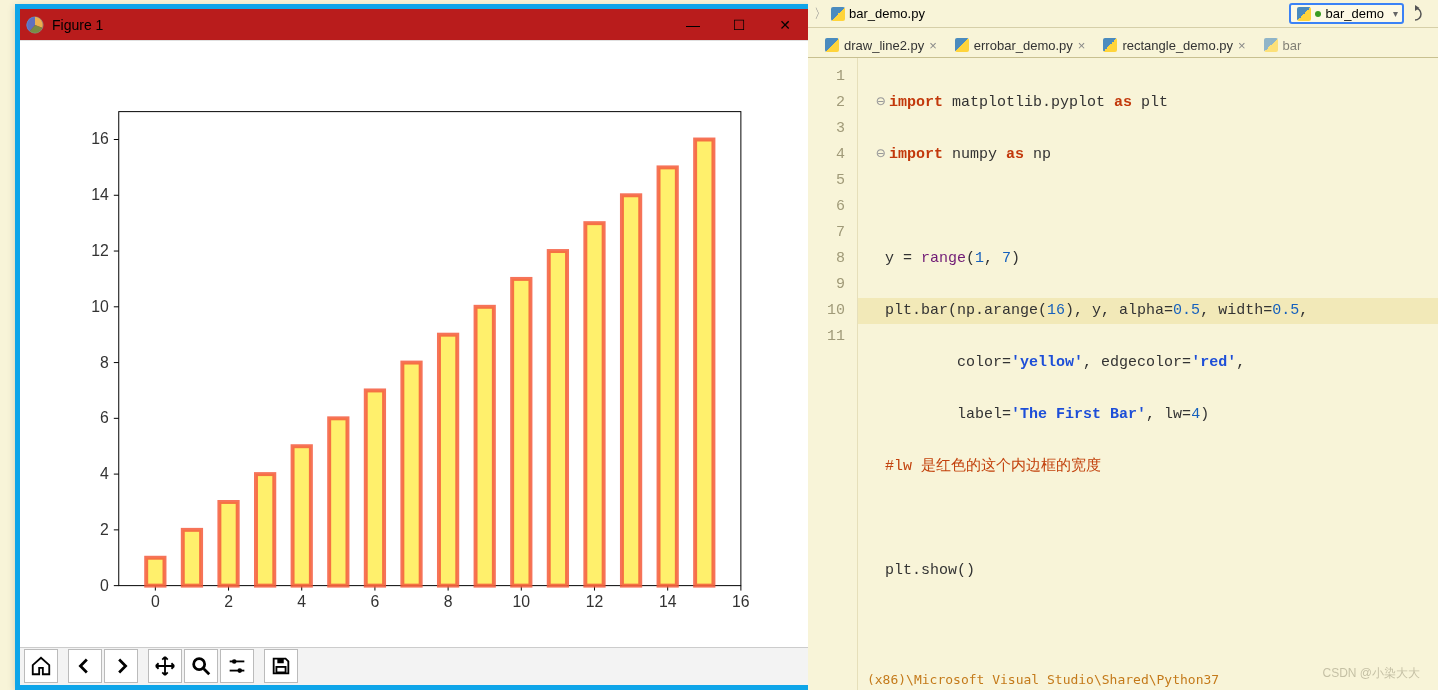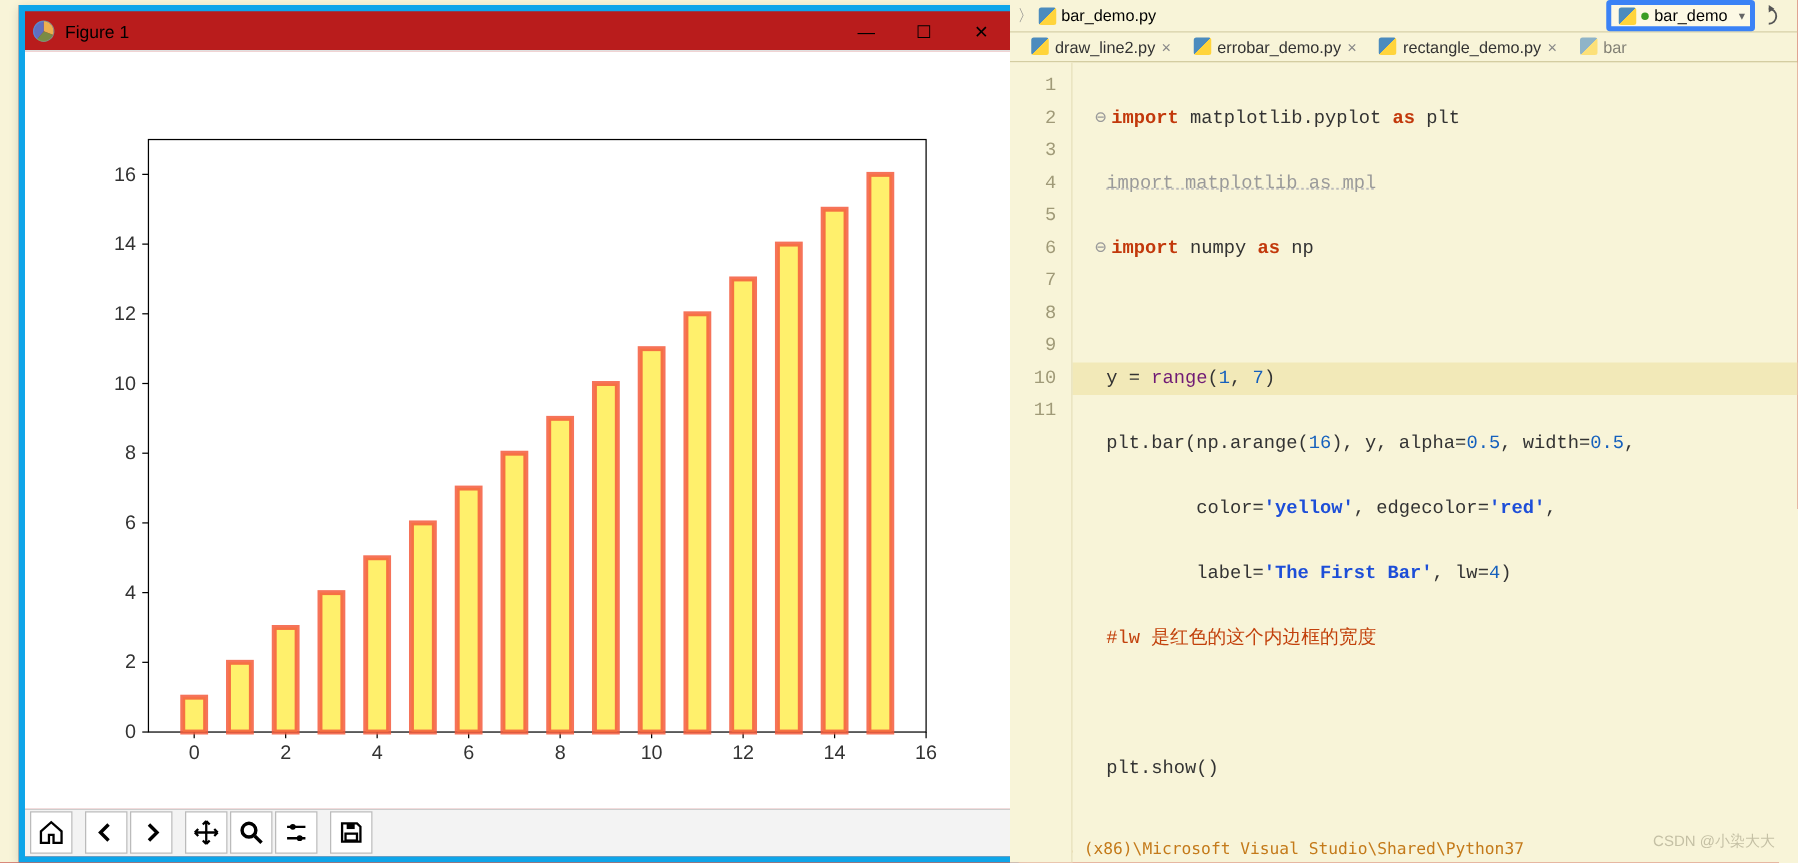--- a/index.html
+++ b/index.html
@@ -82,21 +82,21 @@
   }
   .breadcrumb .sep { color: #888; }
   .py-icon {
     width: 14px; height: 14px;
     display: inline-block;
     background: linear-gradient(135deg,#4b8bbe 50%, #ffd43b 50%);
     border-radius: 2px;
   }
   .run-config {
     display:flex; align-items:center; gap:4px;
-    border:4px solid #3b82f6;
+    border:2px solid #3b82f6;
     background:#fdf9e5;
     padding: 1px 18px 1px 6px;
     border-radius:3px;
     position:relative;
   }
   .run-config::after{
     content:"▾"; position:absolute; right:4px; font-size:10px; color:#666;
   }
   .green-dot{width:6px;height:6px;border-radius:50%;background:#3a9d23;}
   .run-arrow{width:22px;height:22px;display:flex;align-items:center;justify-content:center;}
@@ -351,21 +351,20 @@
         <div>5</div>
         <div>6</div>
       <div>7</div>
         <div>8</div>
         <div>9</div>
       <div>10</div>
         <div>11</div>
     </div>
     <div class="code">
 <div><span class="fold">⊖</span><span class="kw">import</span><span class="name"> matplotlib.pyplot </span><span class="kw">as</span><span class="name"> plt</span></div>
-<div> <span class="dim">import matplotlib as mpl</span></div>
 <div><span class="fold">⊖</span><span class="kw">import</span><span class="name"> numpy </span><span class="kw">as</span><span class="name"> np</span></div>
 <div> </div>
 <div> <span class="name">y = </span><span class="fn">range</span><span class="op">(</span><span class="num">1</span><span class="op">, </span><span class="num">7</span><span class="op">)</span></div>
 <div> <span class="name">plt.bar(np.arange(</span><span class="num">16</span><span class="name">), y, alpha</span><span class="op">=</span><span class="num">0.5</span><span class="name">, width</span><span class="op">=</span><span class="num">0.5</span><span class="op">,</span></div>
 <div> <span class="name">        color</span><span class="op">=</span><span class="str">'yellow'</span><span class="name">, edgecolor</span><span class="op">=</span><span class="str">'red'</span><span class="op">,</span></div>
 <div> <span class="name">        label</span><span class="op">=</span><span class="str">'The First Bar'</span><span class="name">, lw</span><span class="op">=</span><span class="num">4</span><span class="op">)</span></div>
 <div> <span class="com">#lw 是红色的这个内边框的宽度</span></div>
 <div> </div>
 <div> <span class="name">plt.show()</span></div>
     </div>

